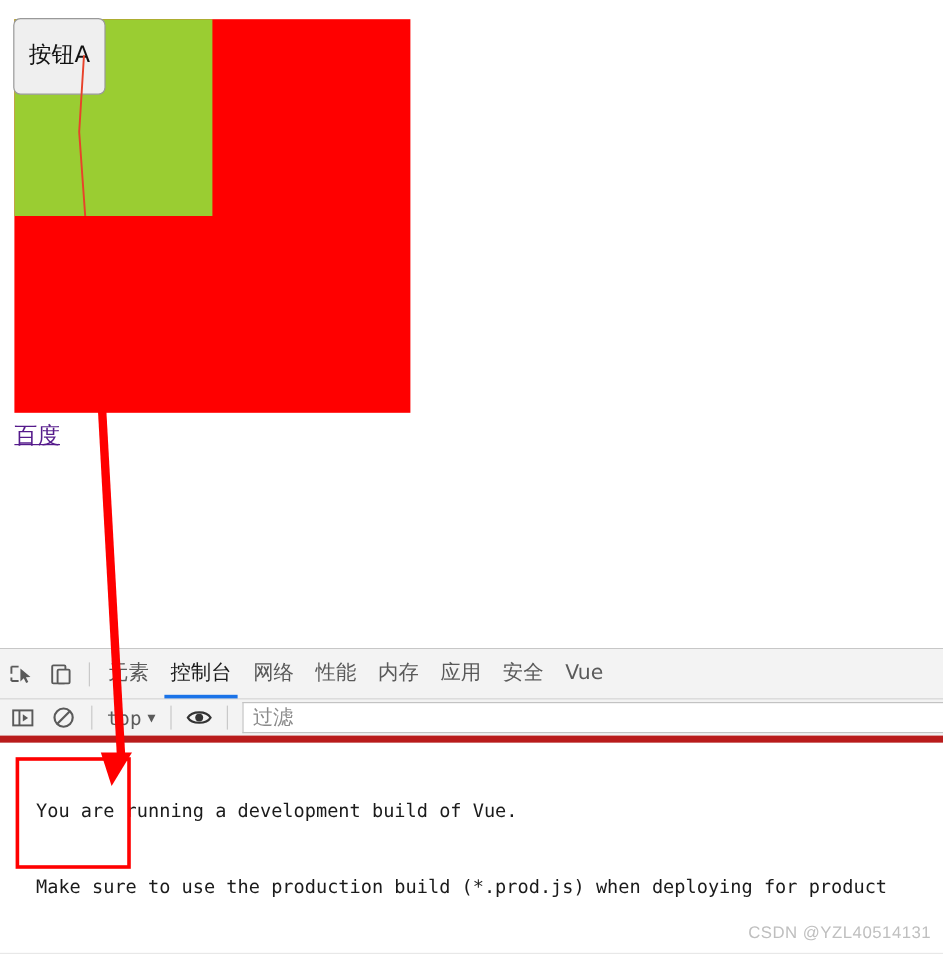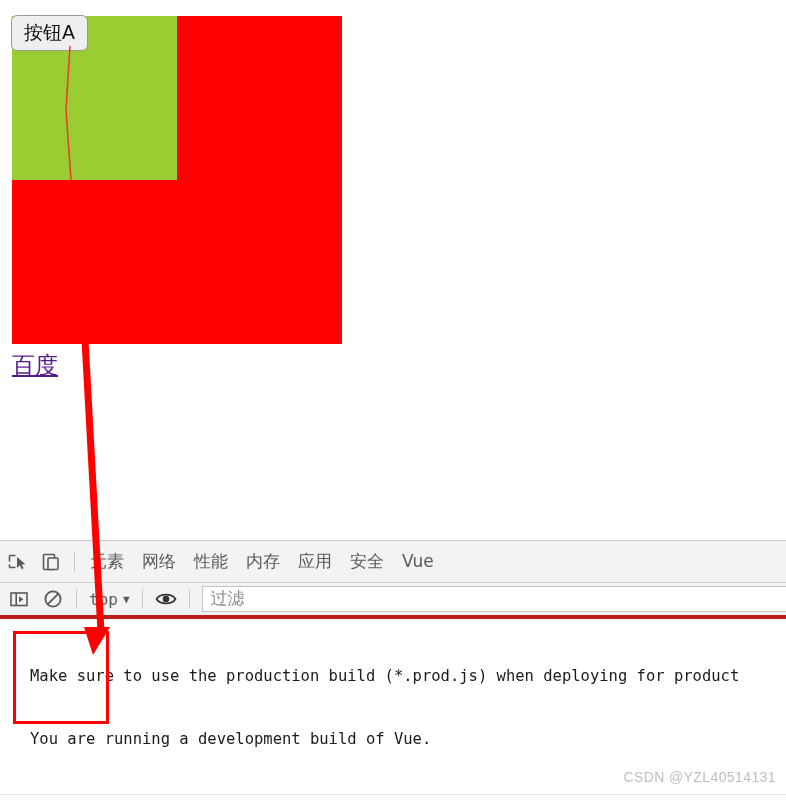--- a/index.html
+++ b/index.html
@@ -41,21 +41,21 @@
     top: 0;
     width: 165px;
     height: 164px;
     background: #9acd32;
   }
 
   #btn-a {
     position: absolute;
     left: 11px;
     top: 15px;
-    padding: 6px 12px;
+    padding: 20px 12px;
     font-size: 19px;
     line-height: 1.15;
     font-family: "DejaVu Sans", "Liberation Sans", sans-serif;
     color: #111111;
     background: #efefef;
     border: 1px solid #999999;
     border-radius: 6px;
     cursor: pointer;
     z-index: 5;
   }
@@ -68,21 +68,21 @@
     width: 786px;
     height: 540px;
     pointer-events: none;
     z-index: 6;
   }
 
   #baidu-link {
     position: absolute;
     left: 12px;
     top: 350px;
-    font-size: 23px;
+    font-size: 19px;
     font-family: "DejaVu Sans", "Liberation Sans", sans-serif;
     color: #551a8b;
     text-decoration: underline;
     cursor: pointer;
     white-space: nowrap;
   }
 
   
   #devtools {
     position: absolute;
@@ -145,21 +145,21 @@
     bottom: 0;
     height: 3px;
     background: #1a73e8;
   }
 
   #console-toolbar {
     display: flex;
     align-items: center;
     height: 36px;
     background: #f3f3f3;
-    border-bottom: 4px solid #b91c1c;
+    border-bottom: 6px solid #b91c1c;
     box-sizing: border-box;
     padding-left: 2px;
   }
 
   #context-select {
     font-size: 16px;
     color: #5a5a5a;
     font-family: "DejaVu Sans Mono", "Liberation Mono", monospace;
     display: flex;
     align-items: center;
@@ -297,20 +297,21 @@
     <div class="tool-icon-btn">
       <svg width="22" height="22" viewBox="0 0 22 22">
         <rect x="3.5" y="3.5" width="11" height="15" rx="1" stroke="#5a5a5a" stroke-width="1.6" fill="none"></rect>
         <rect x="8" y="7" width="10" height="11.5" rx="1" stroke="#5a5a5a" stroke-width="1.6" fill="#f3f3f3"></rect>
       </svg>
     </div>
 
     <div class="vsep"></div>
 
     <div class="tab">元素</div>
+    <div class="tab active">控制台</div>
     <div class="tab">网络</div>
     <div class="tab">性能</div>
     <div class="tab">内存</div>
     <div class="tab">应用</div>
     <div class="tab">安全</div>
     <div class="tab">Vue</div>
   </div>
 
   <div id="console-toolbar">
 
@@ -346,22 +347,22 @@
     </div>
 
     <div class="vsep"></div>
 
     <input id="filter-input" type="text" placeholder="过滤" style="">
   </div>
 
   <div id="console-body">
 
     <div class="log-row" id="vue-warning">
+      <div class="line">You are running a development build of Vue.</div>
       <div class="line">Make sure to use the production build (*.prod.js) when deploying for product</div>
-      <div class="line">You are running a development build of Vue.</div>
     </div>
 
     <div id="console-divider"></div>
 
     <div class="log-row grouped">--work3--</div>
 
     <div id="annot-box"></div>
 
     <div id="watermark">CSDN @YZL40514131</div>
   </div>

